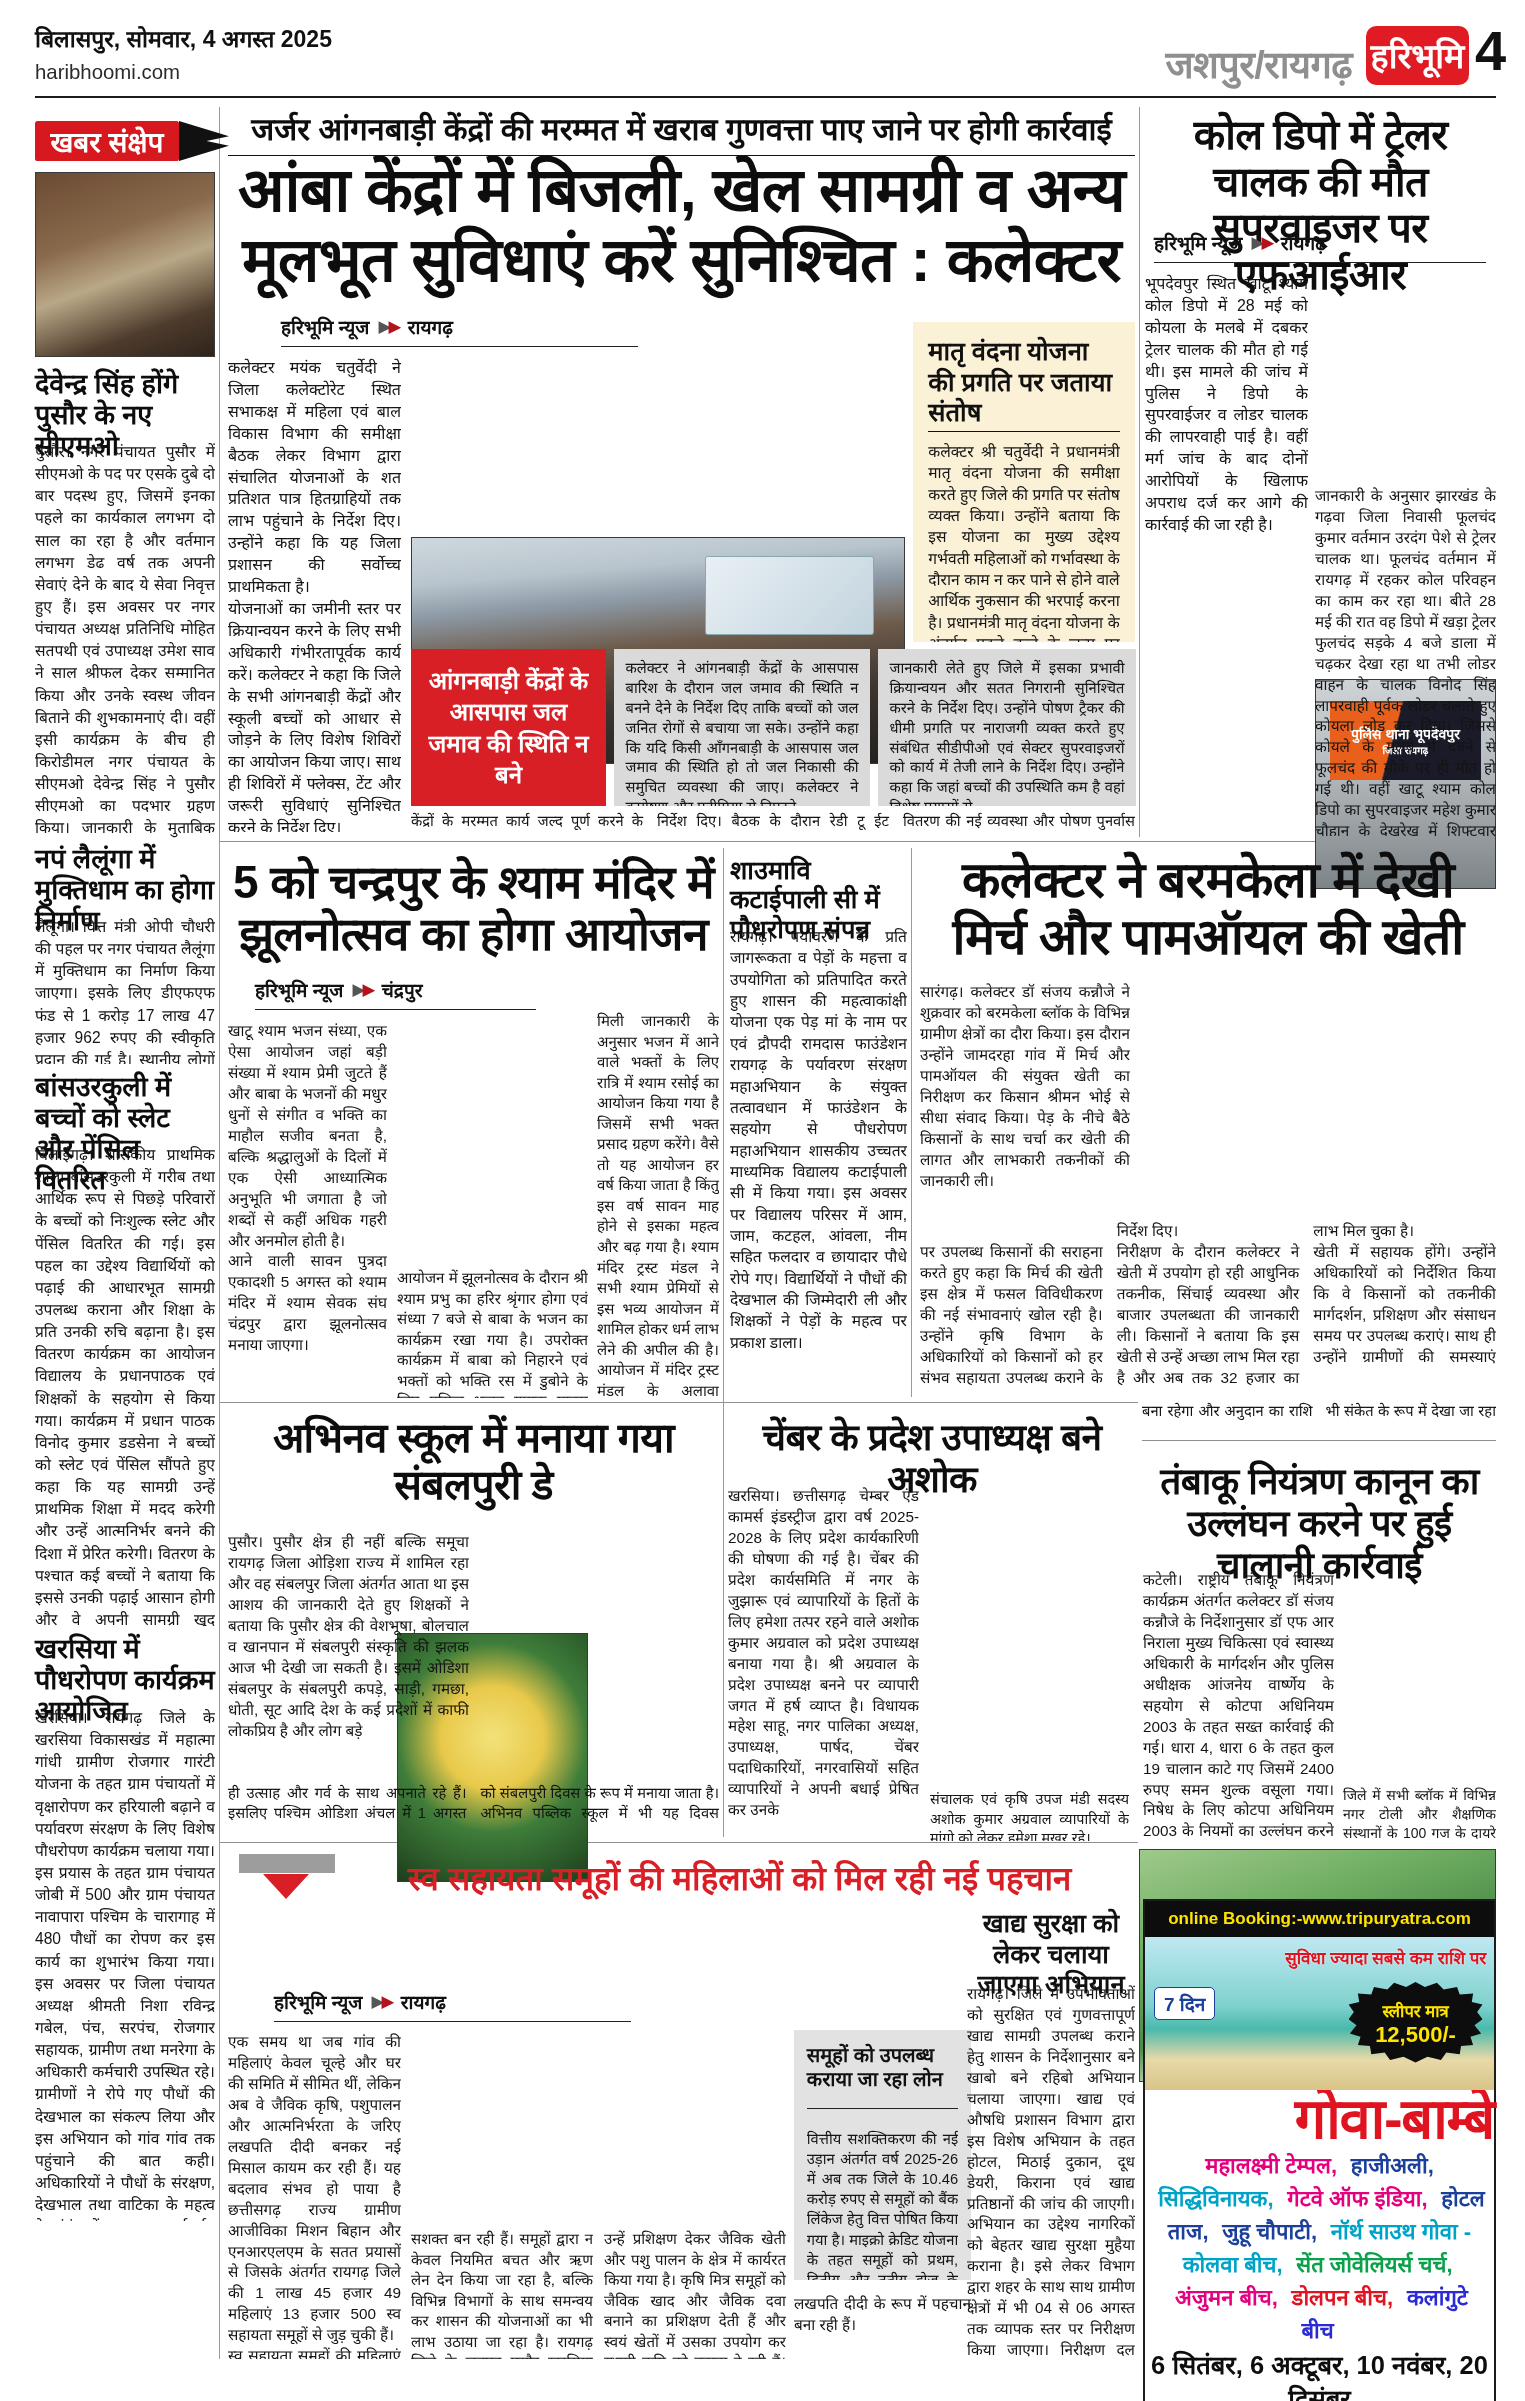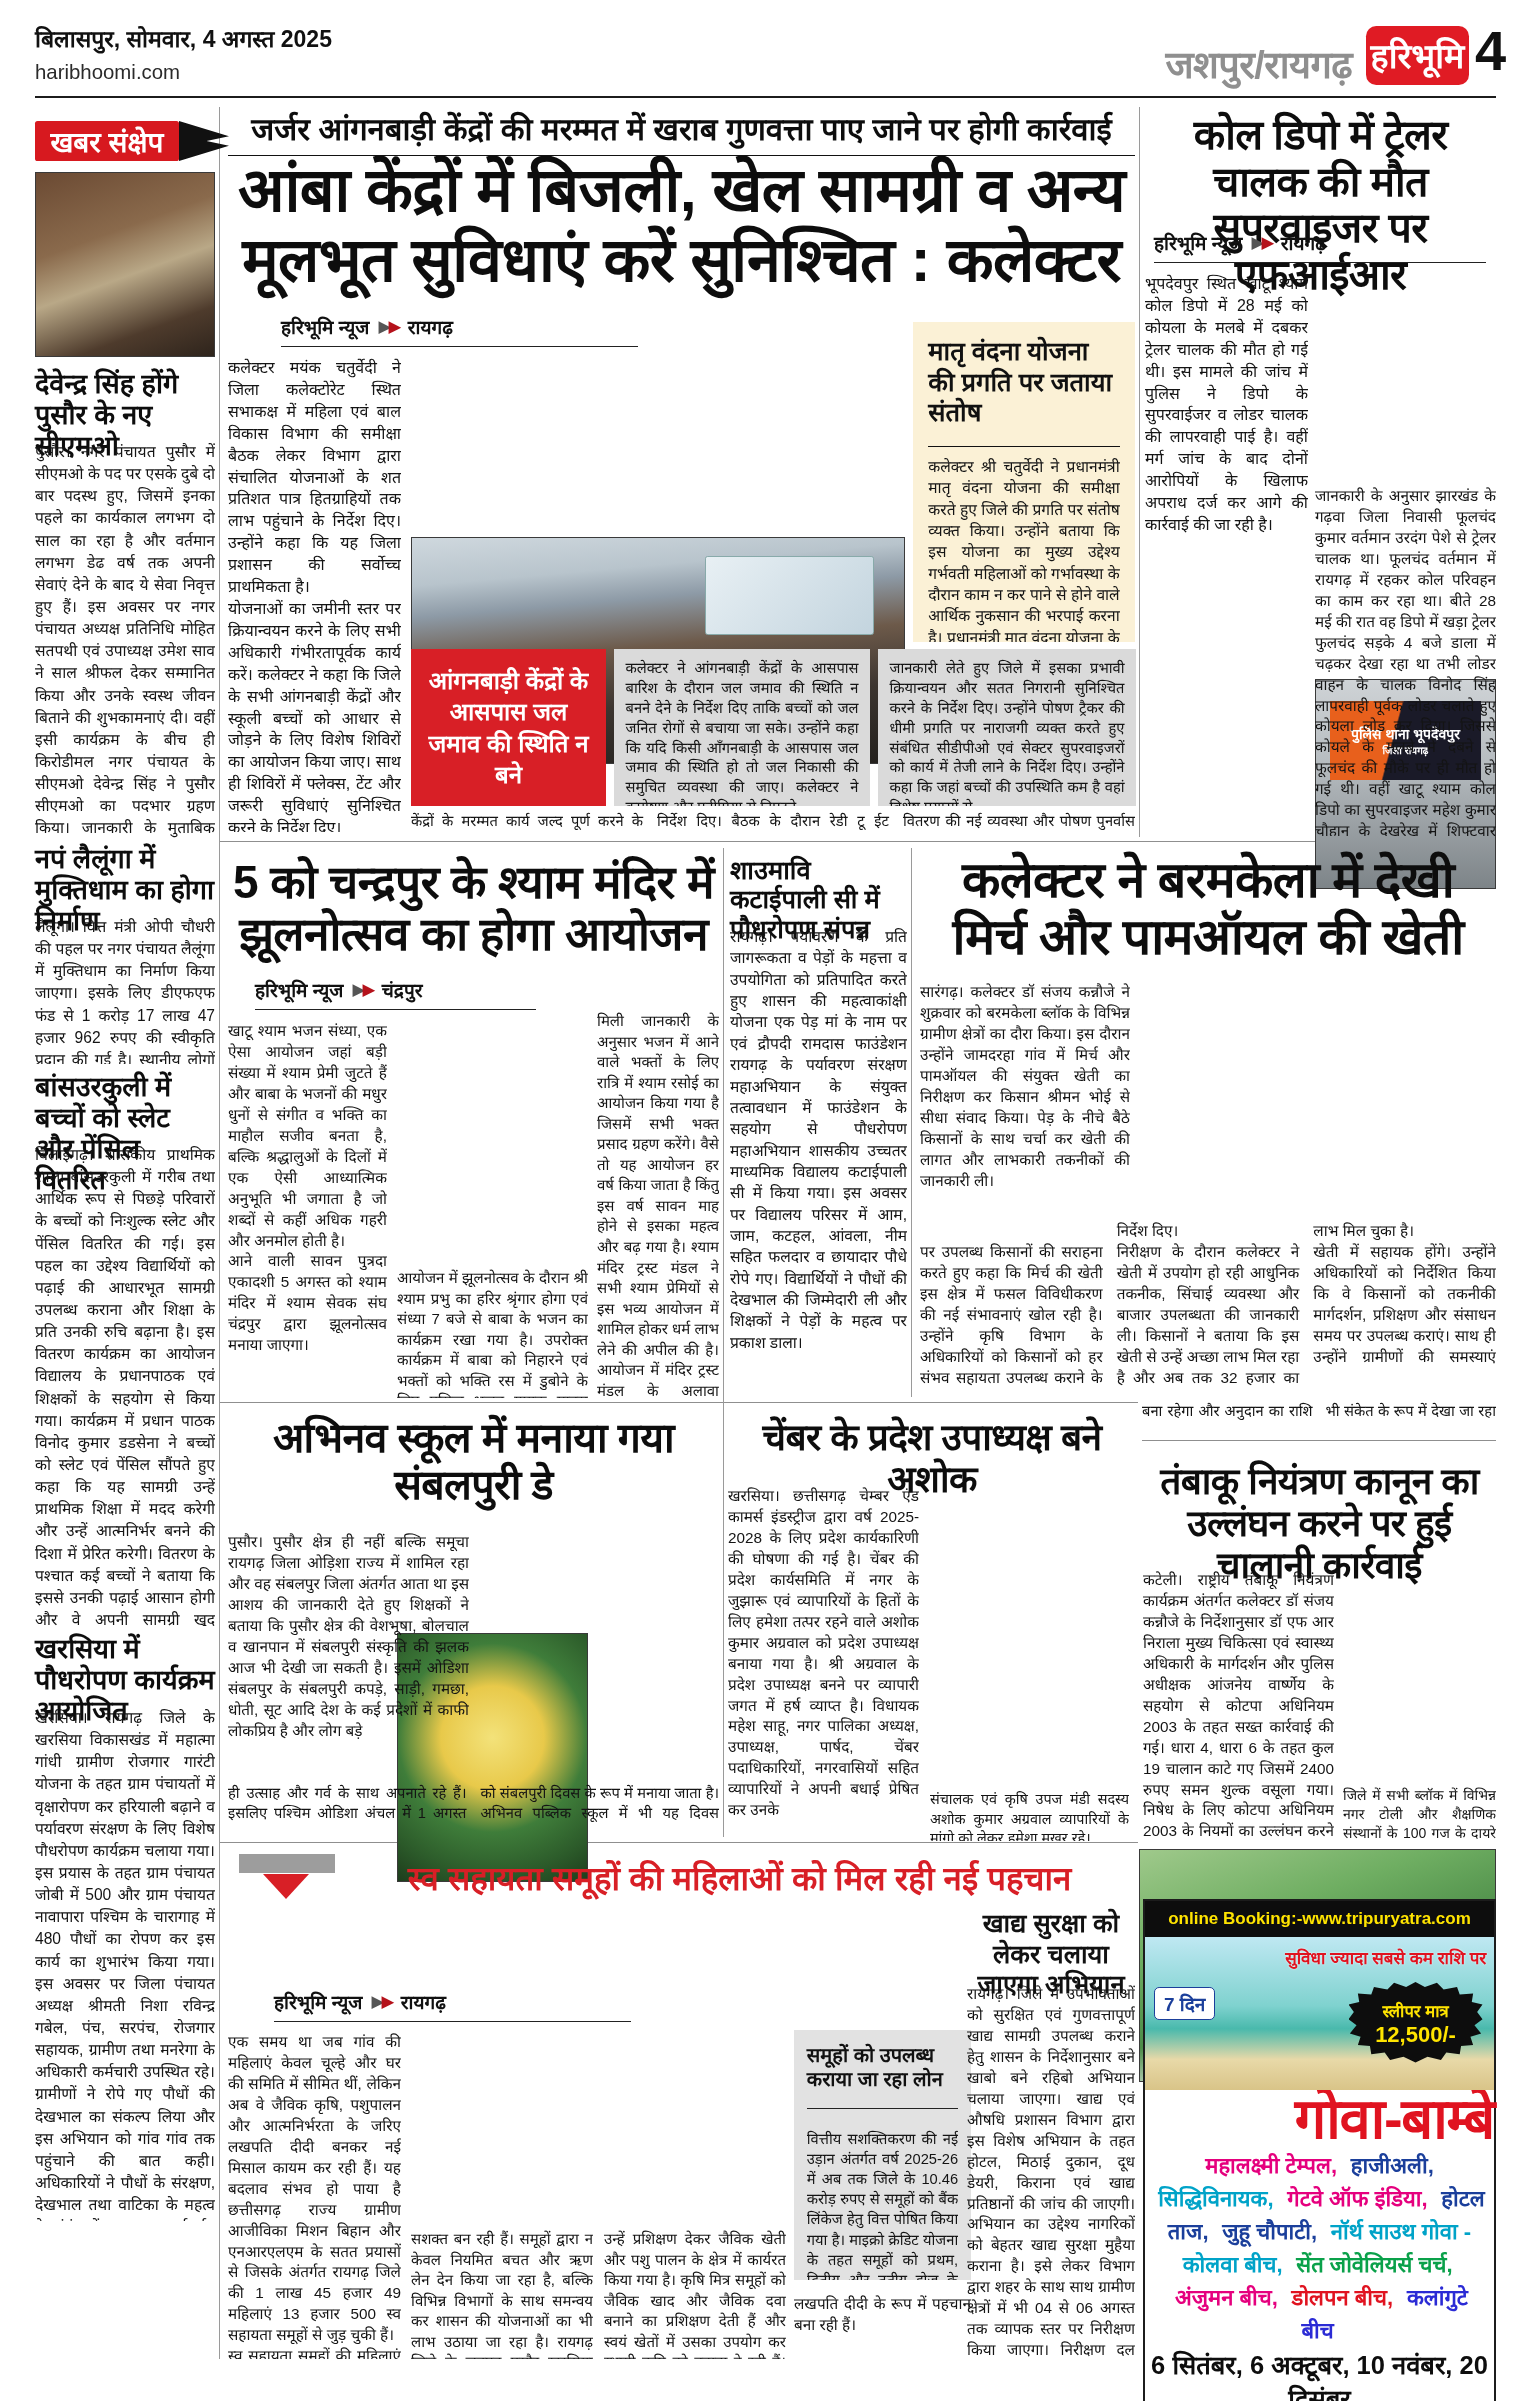--- a/index.html
+++ b/index.html
@@ -12,21 +12,21 @@
   .subhead{font-weight:800;color:#0d0d0d;line-height:1.15;}
   .kicker{font-weight:800;color:#0d0d0d;text-align:center;border-bottom:1.9px solid #111;padding-bottom:6.4px;}
   .byline{display:flex;align-items:center;gap:9px;font-weight:800;font-size:19px;
           border-bottom:1.3px solid #222;padding-bottom:6.4px;}
   .byline .arrows{font-size:16.6px;letter-spacing:-2.6px;}
   .byline .a1{color:#555}.byline .a2{color:#b5121b}
   .photo{border:1.3px solid #3a3a3a;box-sizing:border-box;position:relative;overflow:hidden;}
   .vrule{width:1.3px;background:#9a9a9a;}
   .hrule{height:1.3px;background:#8f8f8f;}
   .ybox{background:#fbf1d6;box-sizing:border-box;padding:14px 15.3px;overflow:hidden;}
-  .ybox-title{font-size:25.5px;font-weight:800;line-height:1.2;border-bottom:1.9px solid #111;padding-bottom:18px;margin-bottom:9px;}
+  .ybox-title{font-size:25.5px;font-weight:800;line-height:1.2;border-bottom:1.9px solid #111;padding-bottom:3px;margin-bottom:9px;}
   .redbox{background:#d81f26;color:#fff;display:flex;align-items:center;justify-content:center;
           text-align:center;font-weight:800;font-size:24px;line-height:1.3;padding:10px;box-sizing:border-box;}
   .graybox{background:#dadada;box-sizing:border-box;padding:10.2px 11.5px;overflow:hidden;}
   .banner{display:flex;align-items:flex-start;}
   .banner-red{background:#d7191f;color:#fff;font-weight:800;font-size:28px;display:flex;align-items:center;
               justify-content:center;width:144px;height:40px;border-radius:2.6px;}
   .banner-flag{width:50px;height:40px;background:#111;clip-path:polygon(0 0,100% 38%,55% 50%,100% 62%,0 100%);}
   .loanbox{background:#e2e2e2;box-sizing:border-box;padding:12.8px;overflow:hidden;}
   .loanbox-title{font-size:20px;font-weight:800;line-height:1.2;border-bottom:1.9px solid #222;padding-bottom:17px;margin-bottom:20px;}
   .foodhead{font-size:25.5px;font-weight:800;line-height:1.2;text-align:center;}

